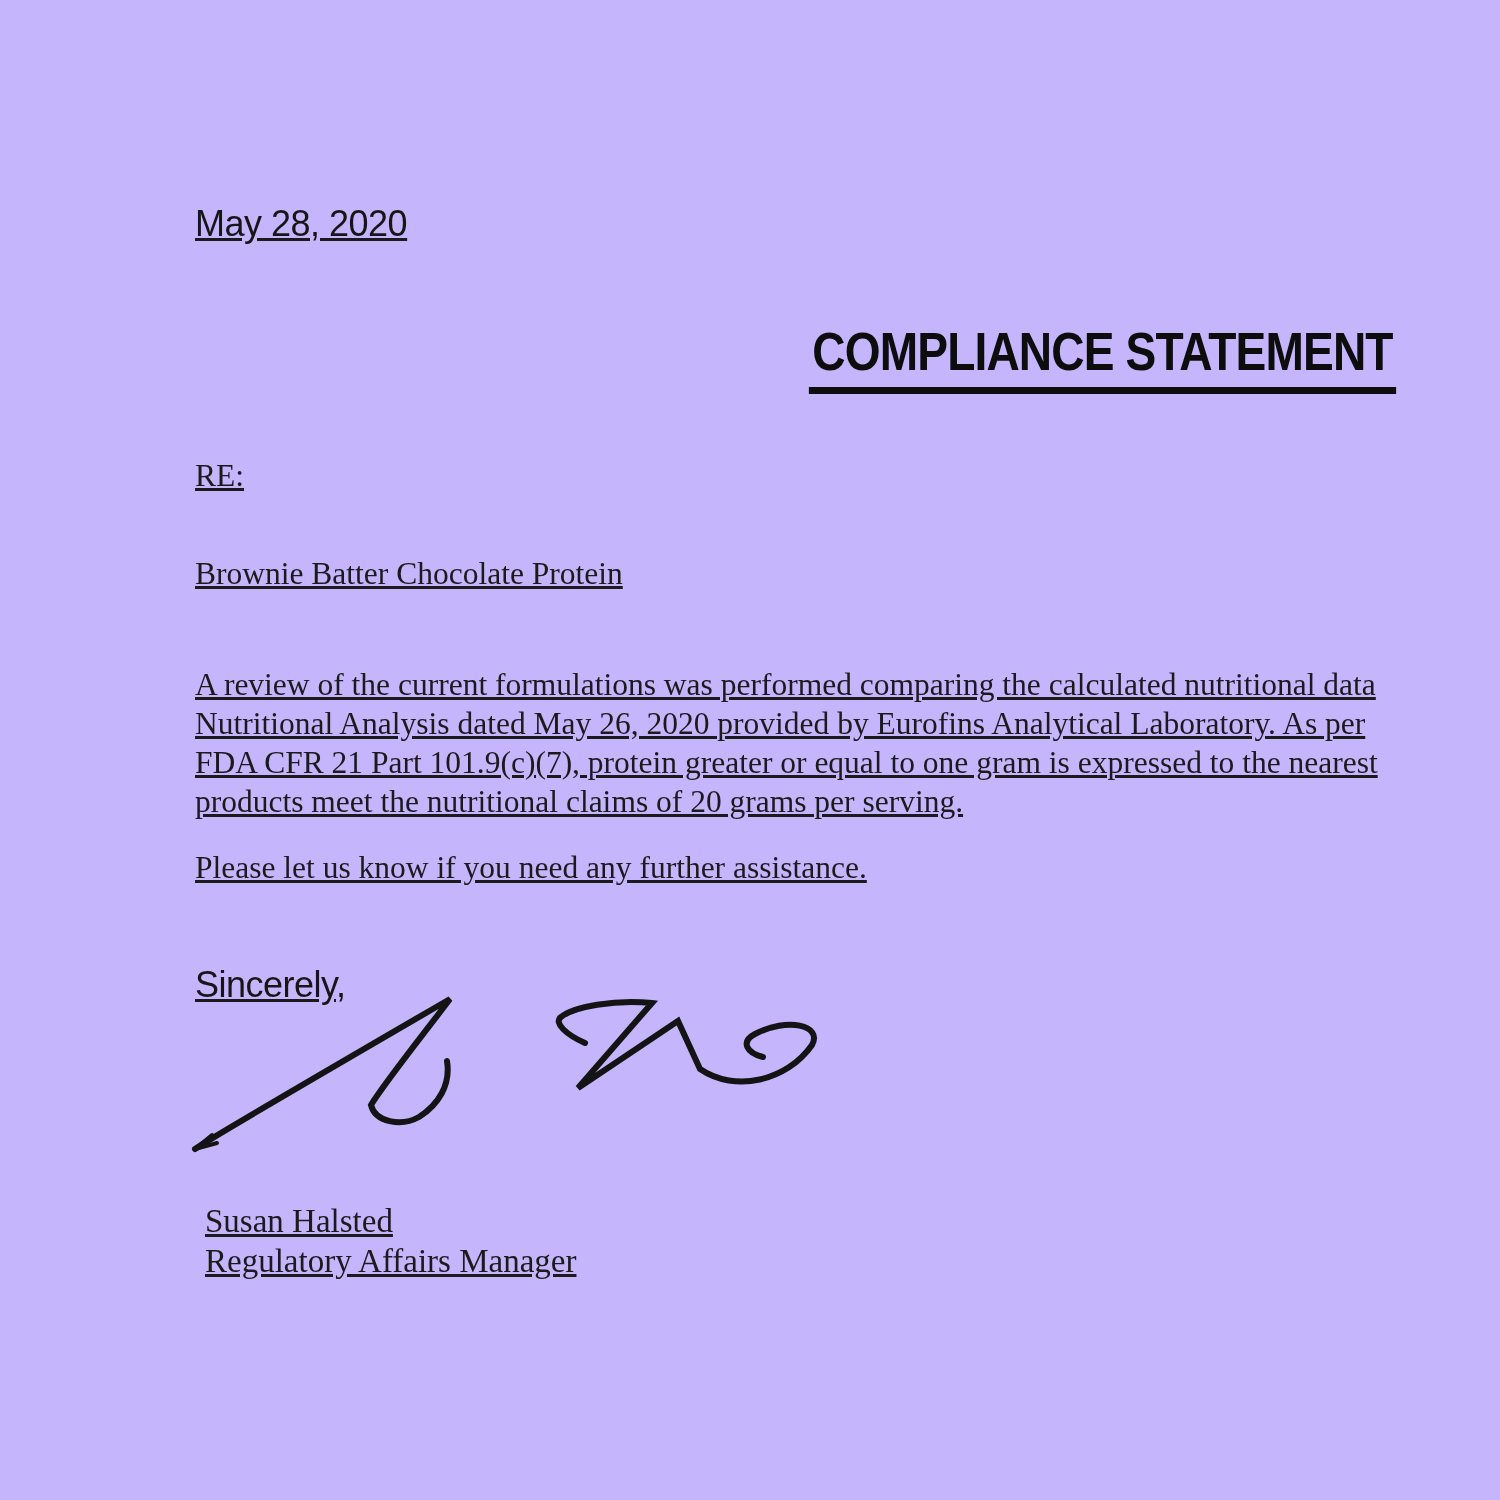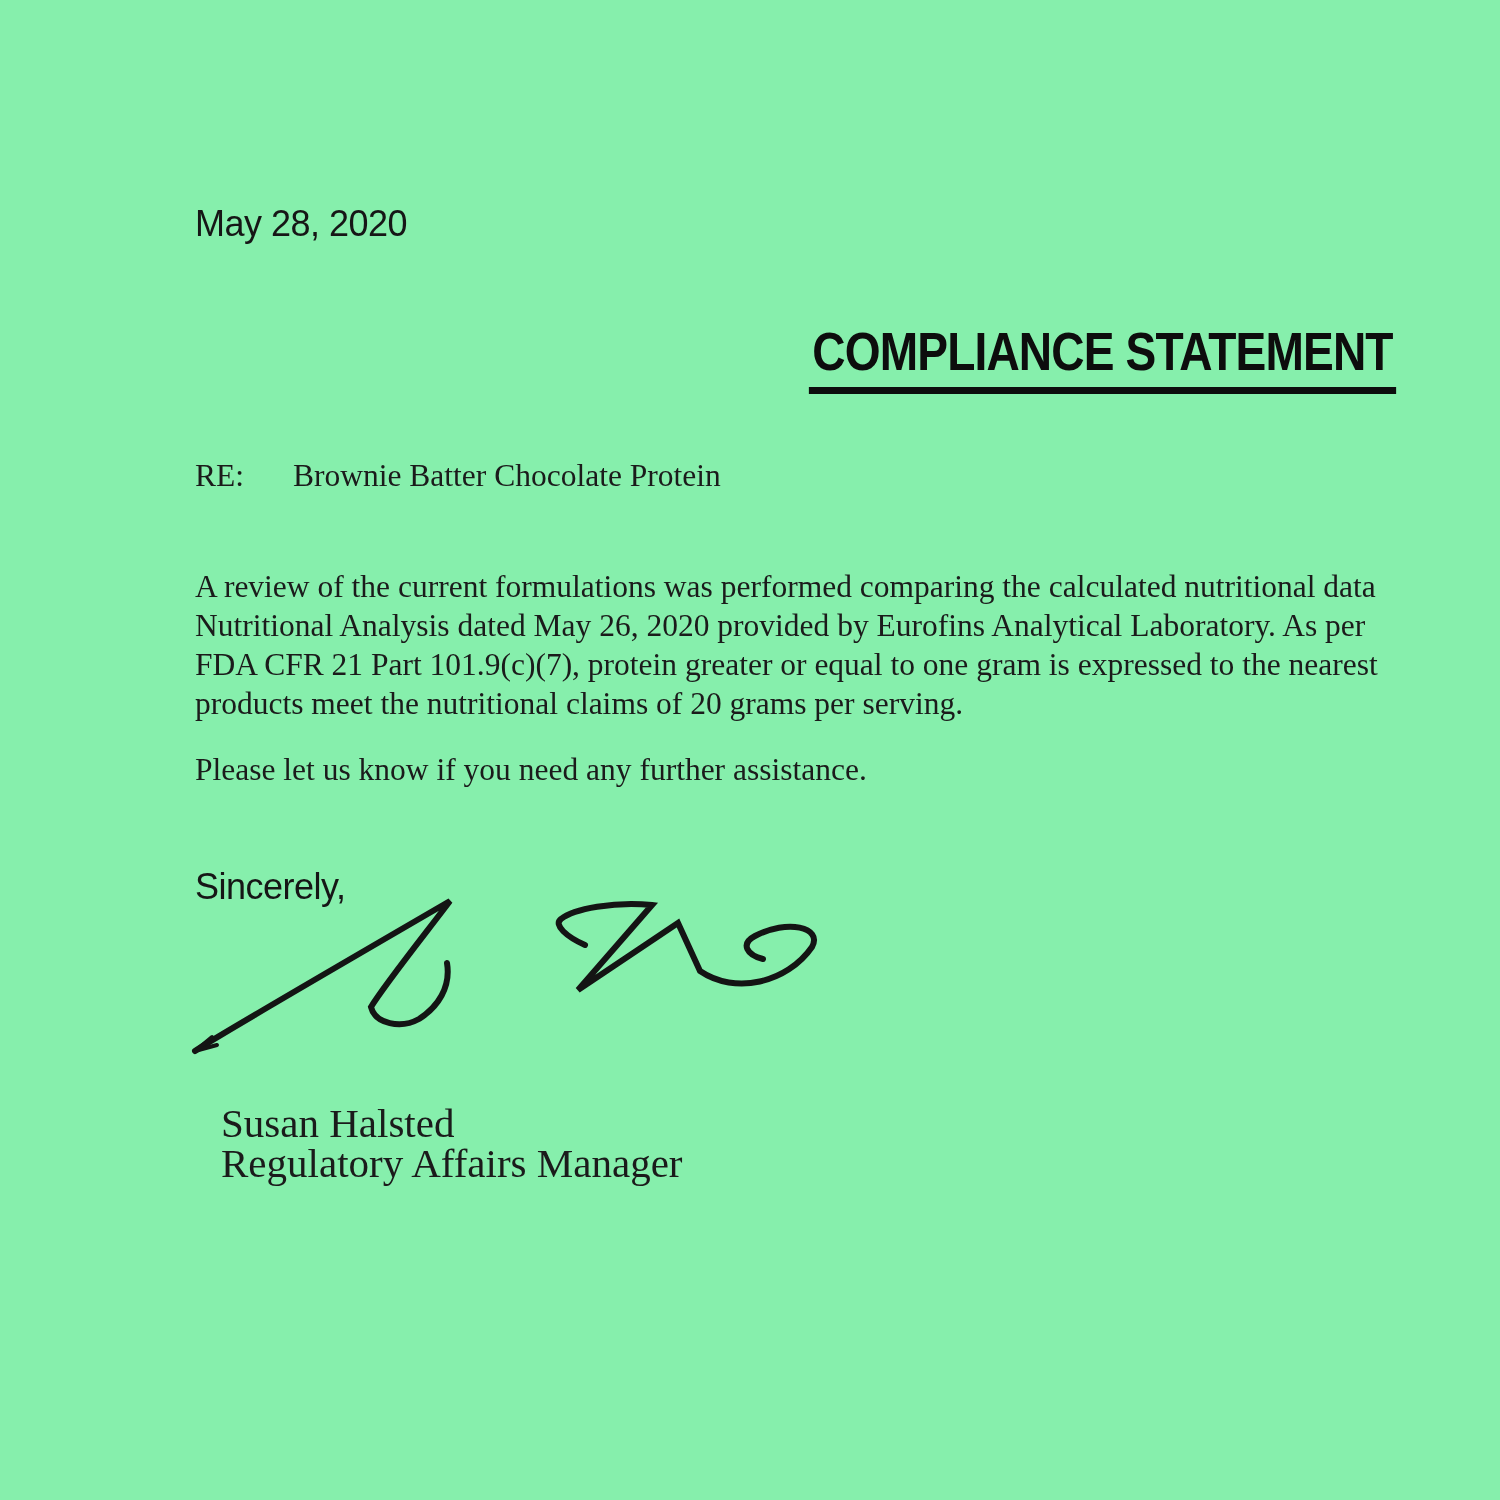--- a/index.html
+++ b/index.html
@@ -8,22 +8,23 @@
     width: 1500px;
     height: 1500px;
     position: relative;
     font-family: "Liberation Serif", serif;
     color: #1b1b1b;
     overflow: hidden;
   }
   .page {
     width: 1500px;
     height: 1500px;
-    background: #86efac;
+    background: #c4b5fd;
     padding: 202px 80px 0 195px;
+    text-decoration: underline;
   }
   
   .date-line {
     font-family: "Liberation Sans", sans-serif;
     font-size: 36px;
     line-height: 44px;
     color: #161616;
     letter-spacing: -0.5px;
   }
   
@@ -44,20 +45,21 @@
     transform: translateX(20px) scaleX(0.87);
     transform-origin: center;
     white-space: nowrap;
   }
   
   .re-block {
     margin-top: 62px;
     display: flex;
     font-size: 31.5px;
     line-height: 40px;
+    flex-direction: column;
   }
   .re-label { flex: 0 0 98px; }
   .re-items div { white-space: nowrap; }
   
   .body-par {
     margin-top: 71px;
     font-size: 31.5px;
     line-height: 39px;
   }
   .body-par .line { white-space: nowrap; }
@@ -81,22 +83,22 @@
   .signature {
     display: block;
     margin: -16px 0 0 -20px;
     width: 680px;
     height: 175px;
   }
   .signature svg { display: block; }
   
   .signer {
     margin-top: 35px;
-    margin-left: 26px;
-    font-size: 41px;
+    margin-left: 10px;
+    font-size: 33px;
     line-height: 40px;
   }
   .signer div { white-space: nowrap; }
 </style>
 </head>
 <body>
 
 <div class="page">
 
   <div class="date-line">May 28, 2020</div>

